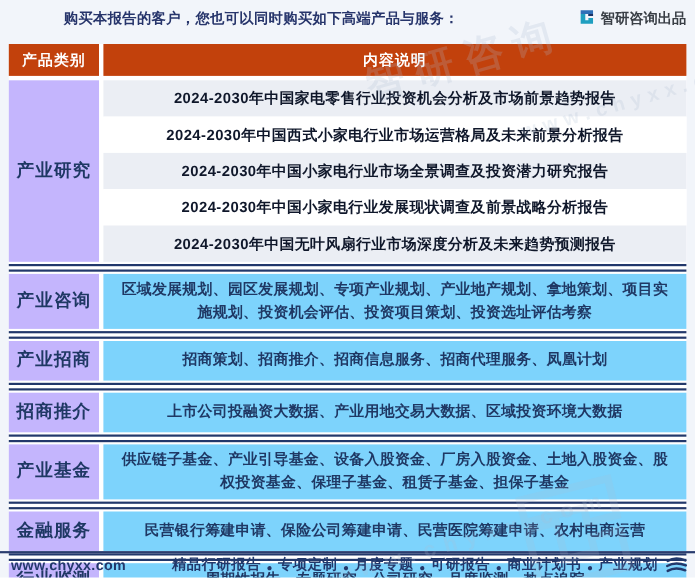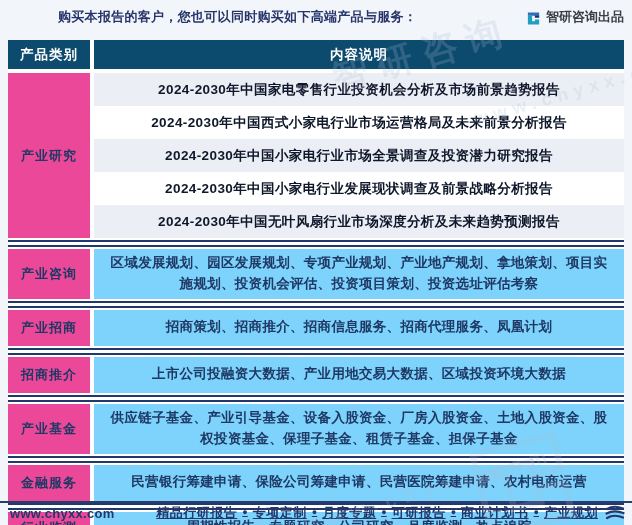--- a/index.html
+++ b/index.html
@@ -8,32 +8,32 @@
     background:#f2f5fa;
     font-family:"Liberation Sans","DejaVu Sans",sans-serif;
     position:relative;overflow:hidden;
   }
   
   .top-bar{
     position:absolute;top:6px;left:10px;right:8px;height:22px;
     display:flex;justify-content:space-between;align-items:center;z-index:2;
   }
   .intro-text{color:#27356b;font-weight:bold;font-size:13px;letter-spacing:.3px;margin-left:48px;}
-  .brand{display:flex;align-items:flex-end;gap:5px;color:#3a3f46;font-weight:bold;font-size:13px;}
+  .brand{display:flex;align-items:flex-start;gap:5px;color:#3a3f46;font-weight:bold;font-size:13px;}
   .brand svg{display:block;}
   
   .table-wrap{position:absolute;left:8px;right:8px;top:40px;background:#ffffff;z-index:1;}
   .grid-row{display:grid;grid-template-columns:82px 1fr;column-gap:4px;background:#fff;}
   .th{
-    background:#0c4a6e;color:#ffffff;font-weight:bold;font-size:13.5px;
+    background:#c2410c;color:#ffffff;font-weight:bold;font-size:13.5px;
     height:29px;display:flex;align-items:center;justify-content:center;letter-spacing:1px;
   }
   .section{margin-top:4px;}
   .cat-cell{
-    background:#ec4899;color:#1f3864;font-weight:bold;font-size:13px;
+    background:#c4b5fd;color:#1f3864;font-weight:bold;font-size:16px;
     display:flex;align-items:center;justify-content:center;letter-spacing:1px;
   }
   .research-rows{display:flex;flex-direction:column;}
   .report-row{
     height:33px;display:flex;align-items:center;justify-content:center;
     color:#0f172a;font-weight:bold;font-size:13.5px;letter-spacing:.4px;
   }
   .report-row:nth-child(odd){background:#ebeef4;}
   .report-row:nth-child(even){background:#ffffff;}
   .content-cell{
@@ -49,21 +49,21 @@
     border-top:2px solid #22386b;border-bottom:2px solid #22386b;
   }
   
   .footer-rule{position:absolute;left:0;right:0;top:501px;border-top:2px solid #2a3c6e;z-index:2;}
   .footer{
     position:absolute;left:10px;right:6px;bottom:2px;height:20px;
     display:flex;justify-content:space-between;align-items:center;
     color:#22386b;font-size:13px;font-weight:bold;z-index:2;
   }
   .footer-site{color:#22386b;text-decoration:none;font-weight:bold;letter-spacing:.3px;}
-  .footer-services{display:flex;align-items:center;gap:0;text-decoration:underline;}
+  .footer-services{display:flex;align-items:flex-end;gap:0;}
   .svc{letter-spacing:.5px;}
   .dot{font-size:9px;margin:0 5px;position:relative;top:-1px;}
   .footer svg{margin-left:6px;display:block;}
   
   .wm{position:absolute;pointer-events:none;white-space:nowrap;font-weight:bold;z-index:3;}
   .wm-brand-top{top:30px;left:330px;font-size:36px;letter-spacing:10px;color:#aebdd2;opacity:.22;transform:rotate(-16deg);}
   .wm-site-top{top:80px;left:470px;font-size:18px;letter-spacing:6px;color:#aebdd2;opacity:.22;transform:rotate(-16deg);}
   .wm-logo-bottom{top:430px;left:468px;opacity:.18;transform:rotate(-14deg);}
   .wm-site-bottom{top:478px;left:300px;font-size:20px;letter-spacing:8px;color:#aebdd2;opacity:.2;transform:rotate(-16deg);}
 </style>

